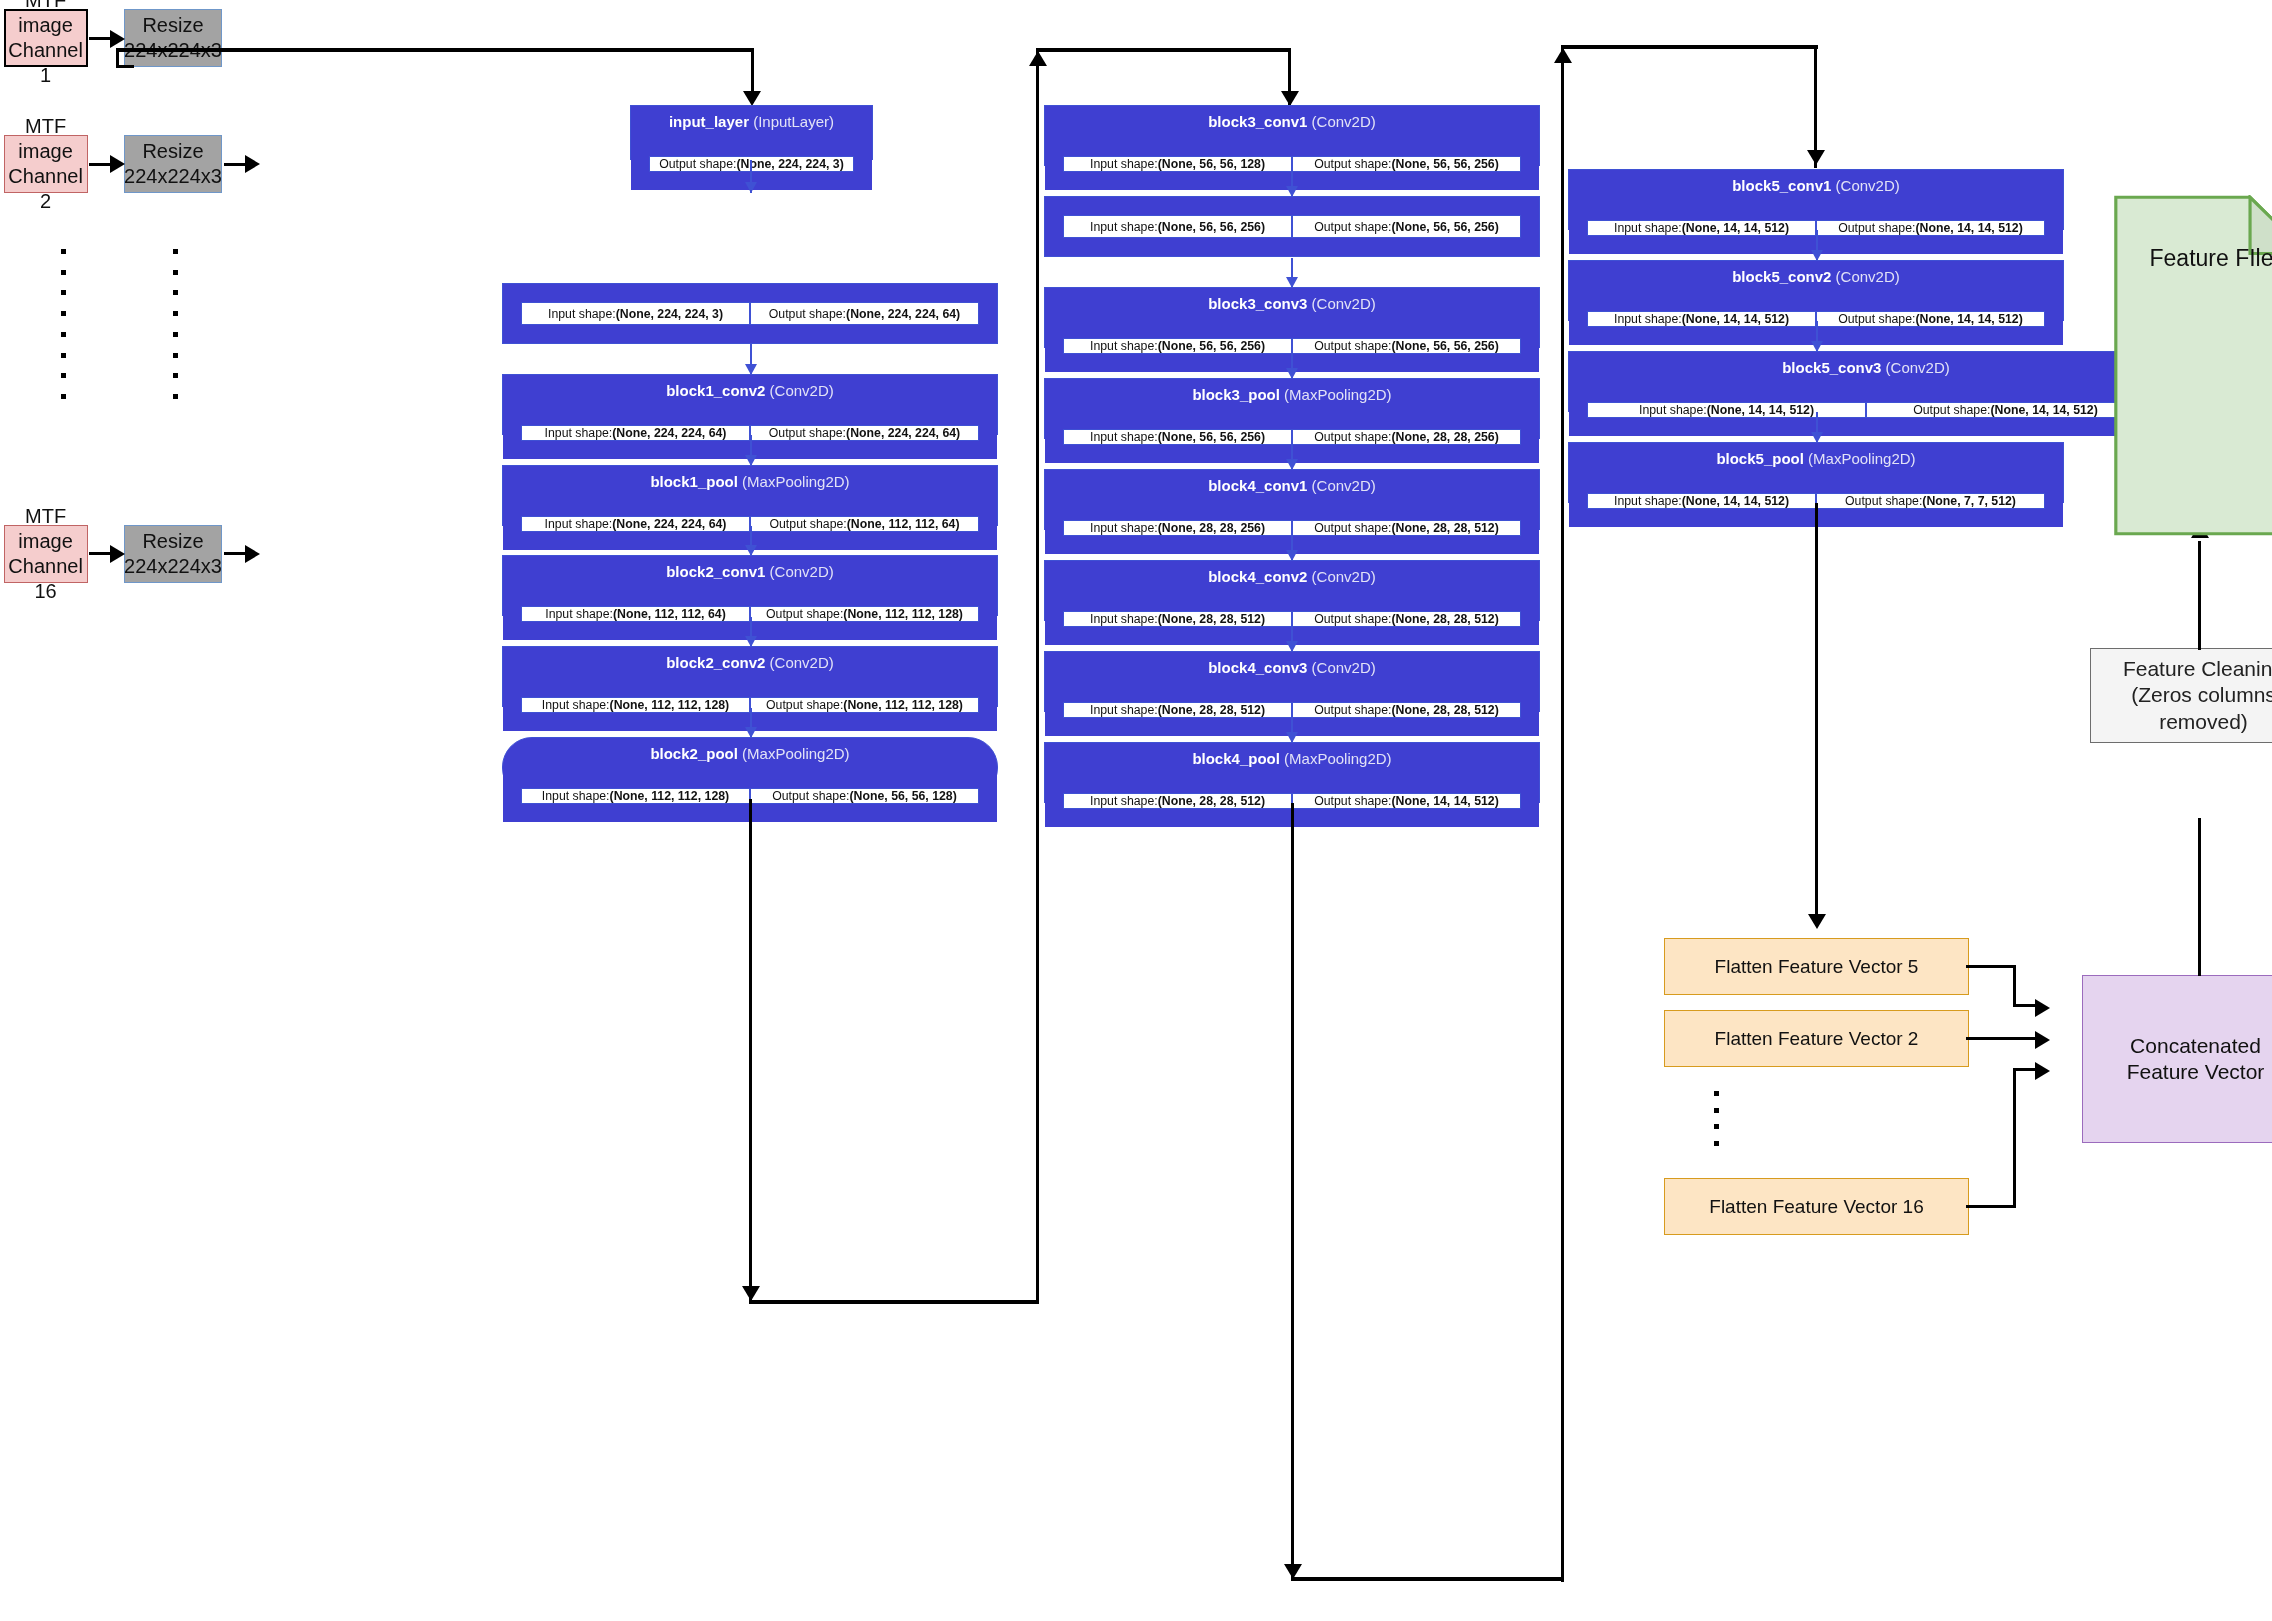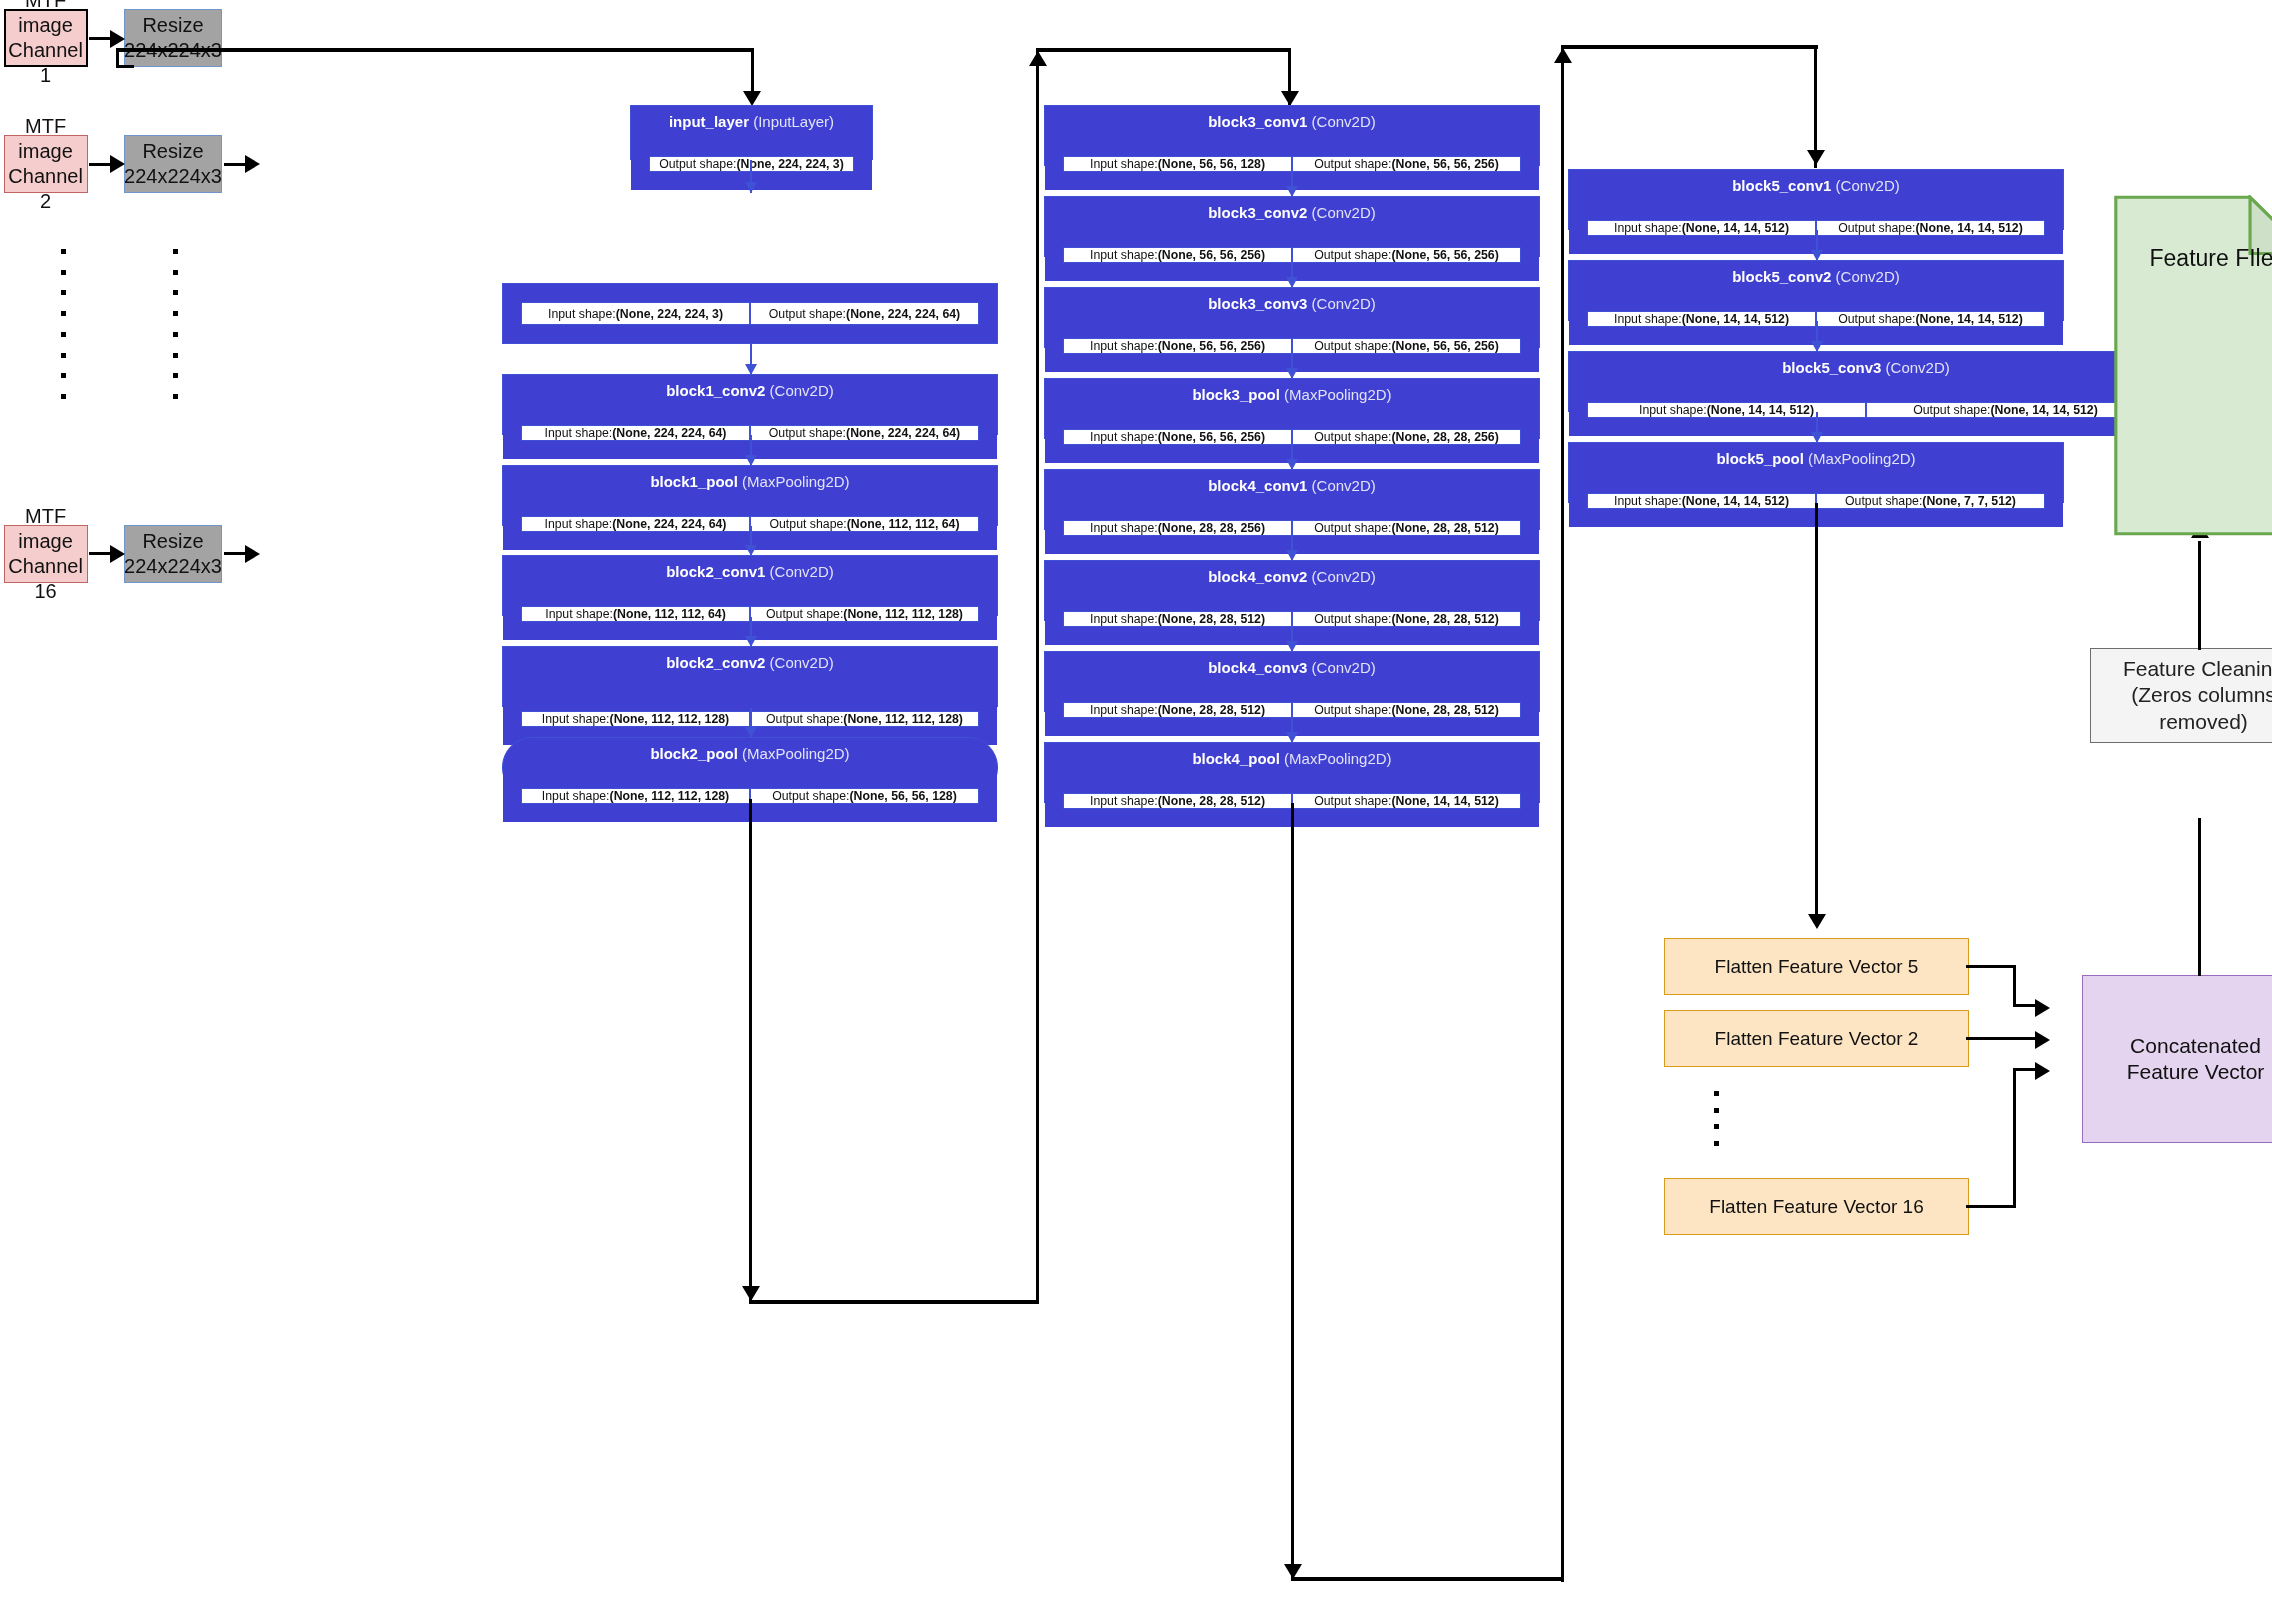--- a/index.html
+++ b/index.html
@@ -193,21 +193,21 @@
         </div>
       <div class="cell">
           <span>Output shape: </span>
           <b>(None, 112, 112, 128)</b>
         </div>
     </div>
   </div>
   <div class="ln blue" style="left:750px;top:617px;width:2.3px;height:32px;"></div>
   <div class="arrow down blue" style="left:745px;top:636px;"></div>
 
-  <div class="layer" style="left:502px;top:646px;width:496px;height:61px;gap:14px;">
+  <div class="layer" style="left:502px;top:646px;width:496px;height:61px;">
     <div class="title">
       <span>block2_conv2</span><span class="cls"> (Conv2D)</span></div>
     <div class="shapes">
       <div class="cell">
           <span>Input shape: </span>
           <b>(None, 112, 112, 128)</b>
         </div>
       <div class="cell">
           <span>Output shape: </span>
           <b>(None, 112, 112, 128)</b>
@@ -252,22 +252,20 @@
       <div class="cell">
           <span>Output shape: </span>
           <b>(None, 56, 56, 256)</b>
         </div>
     </div>
   </div>
   <div class="ln blue" style="left:1291px;top:167px;width:2.3px;height:32px;"></div>
   <div class="arrow down blue" style="left:1286px;top:186px;"></div>
 
   <div class="layer" style="left:1044px;top:196px;width:496px;height:61px;">
-    <div class="title">
-      <span>block3_conv2</span><span class="cls"> (Conv2D)</span></div>
     <div class="shapes">
       <div class="cell">
           <span>Input shape: </span>
           <b>(None, 56, 56, 256)</b>
         </div>
       <div class="cell">
           <span>Output shape: </span>
           <b>(None, 56, 56, 256)</b>
         </div>
     </div>

